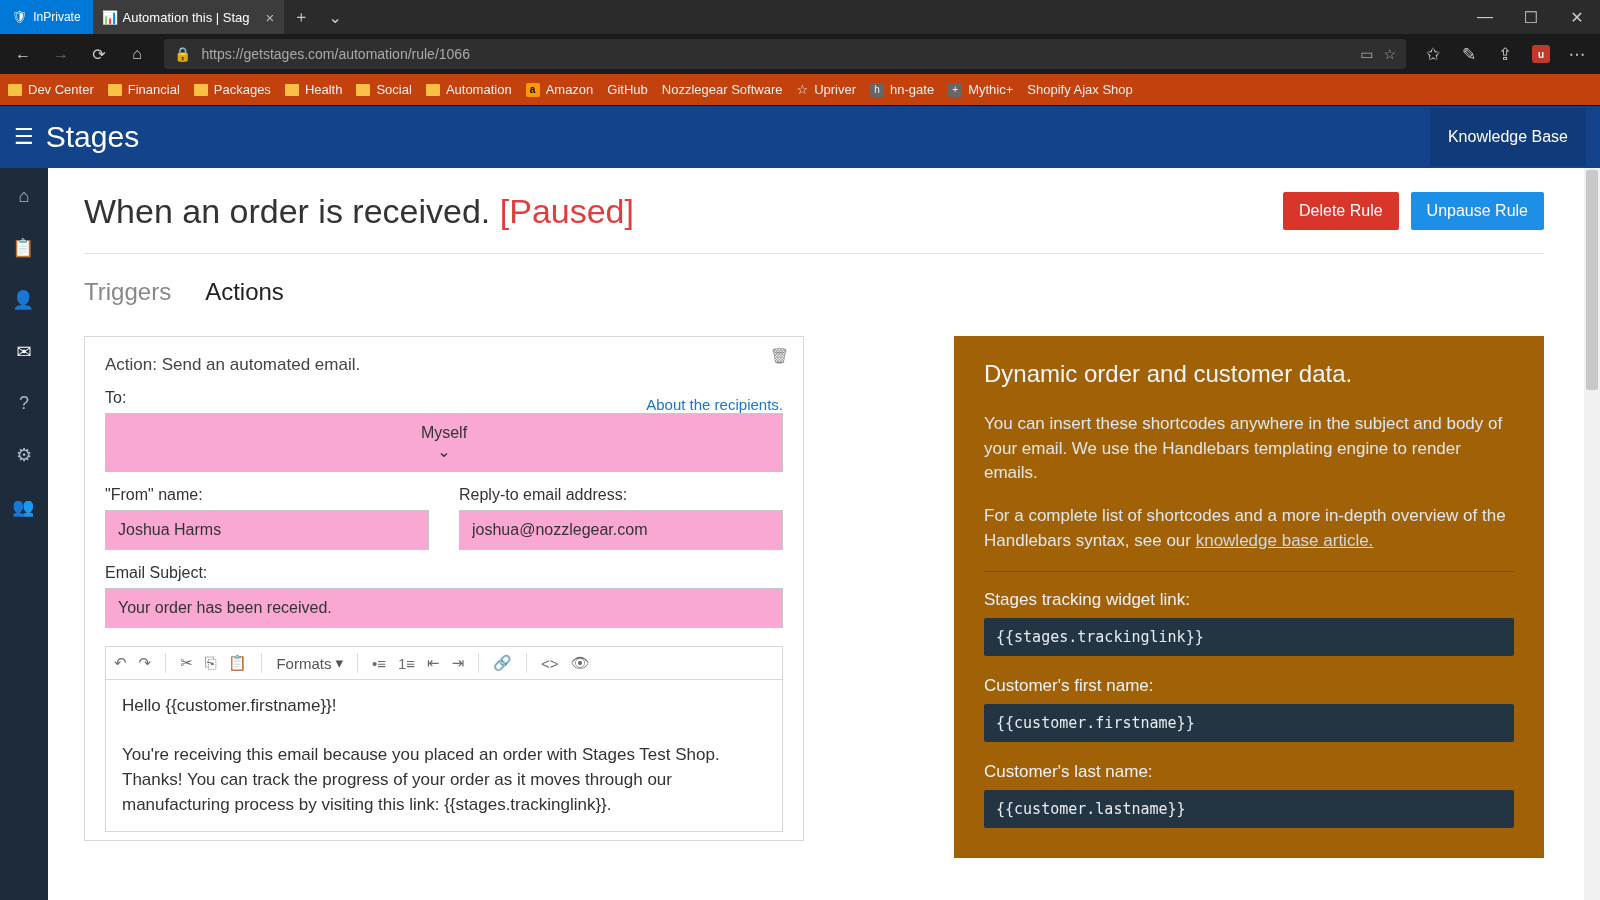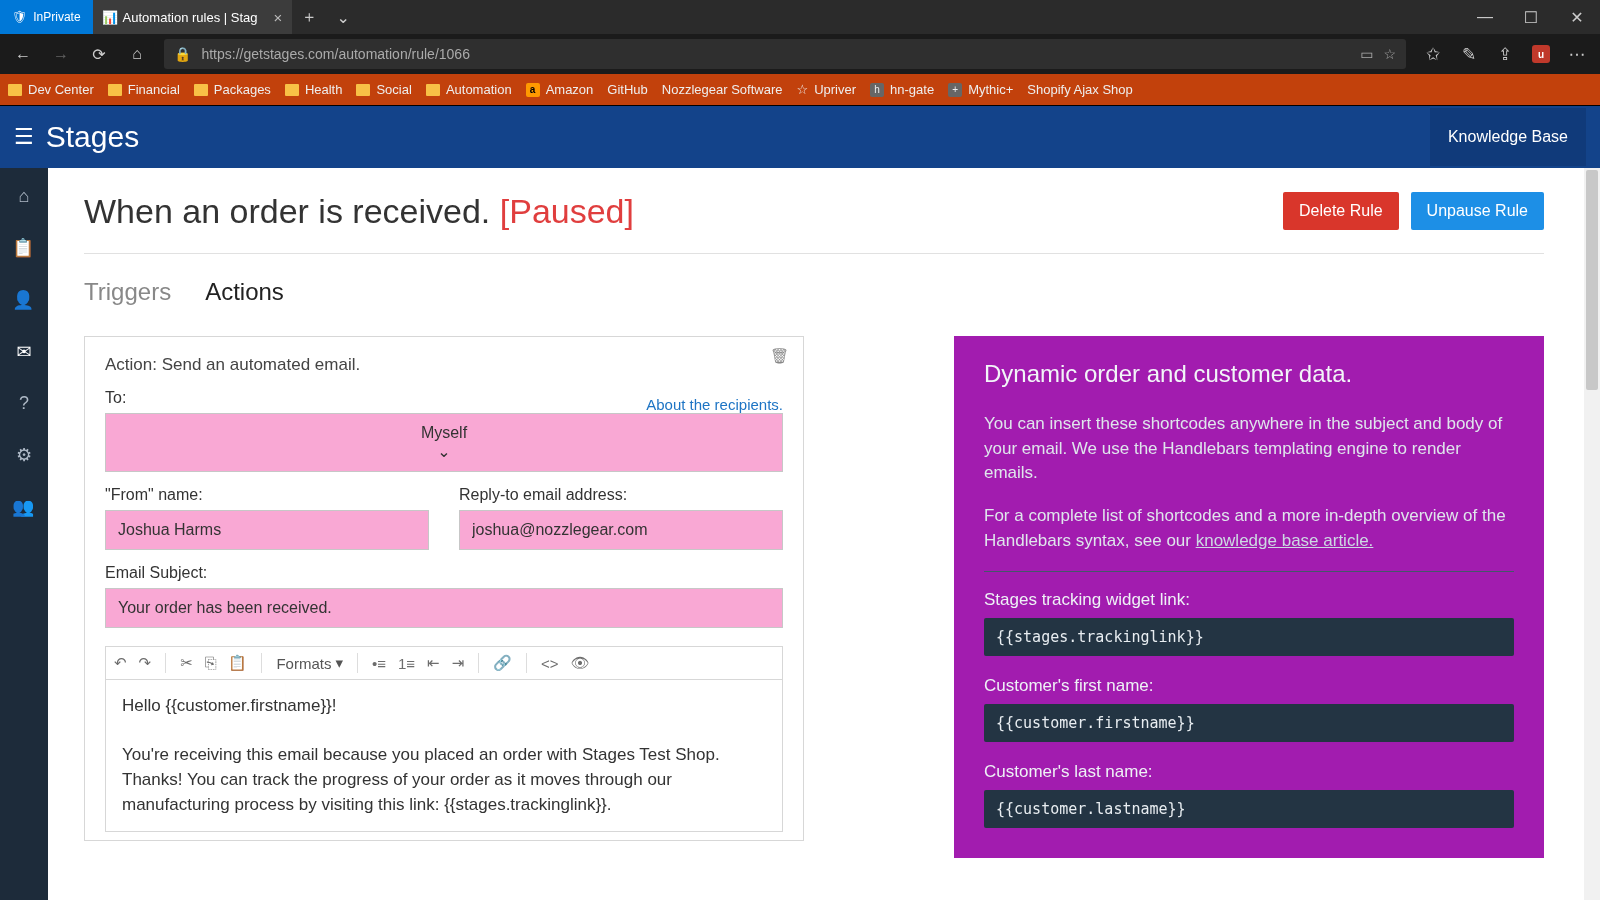--- a/index.html
+++ b/index.html
@@ -69,39 +69,39 @@
   .row2 { display:flex; gap:30px; margin-top:14px;}
   .row2 > div { flex:1; }
   .mt { margin-top:14px; }
 
   .toolbar { border:1px solid #d7d7d7; border-bottom:none; margin-top:18px; padding:6px 8px; display:flex; align-items:center; gap:14px; color:#6d6d6d; font-size:15px;}
   .toolbar .grp { display:flex; gap:12px; align-items:center;}
   .toolbar .sep { width:1px; height:20px; background:#ddd; }
   .toolbar .fmt { display:flex; align-items:center; gap:4px; color:#555; font-size:15px;}
   .editor { border:1px solid #d7d7d7; padding:14px 16px; font-size:17px; color:#333; line-height:1.45; min-height:150px;}
 
-  .panel { width:590px; background:#a21caf; color:#e8edf1; padding:24px 30px 10px 30px; }
+  .panel { width:590px; background:#a16207; color:#e8edf1; padding:24px 30px 10px 30px; }
   .panel h2 { font-size:24px; font-weight:400; margin-bottom:24px; color:#f2f5f8;}
   .panel p { font-size:17px; line-height:1.45; margin-bottom:18px; color:#dfe6ec;}
   .panel a { color:#cdd9e3; text-decoration:underline; }
   .panel hr { border:none; border-top:1px solid #44576a; margin: 6px 0 18px 0;}
   .sc-label { font-size:17px; margin-bottom:8px; color:#eef2f6;}
   .code { background:#233443; padding:10px 12px; font-family: Consolas, monospace; font-size:15px; color:#e8edf1; margin-bottom:20px; border-radius:2px;}
 </style>
 </head>
 <body>
 
 <div class="titlebar">
   <div class="tab inprivate">
     <span>🛡</span>
     <span>InPrivate</span>
   </div>
   <div class="tab active">
     <span class="tab-icon">📊</span>
-    <span>Automation rules | Stag</span>
+    <span>Automation this | Stag</span>
     <span class="tab-close">×</span>
   </div>
   <div class="tbtn">＋</div>
   <div class="tbtn">⌄</div>
   <div class="winctl">
     <div class="tbtn">—</div>
     <div class="tbtn">☐</div>
     <div class="tbtn">✕</div>
   </div>
 </div>

